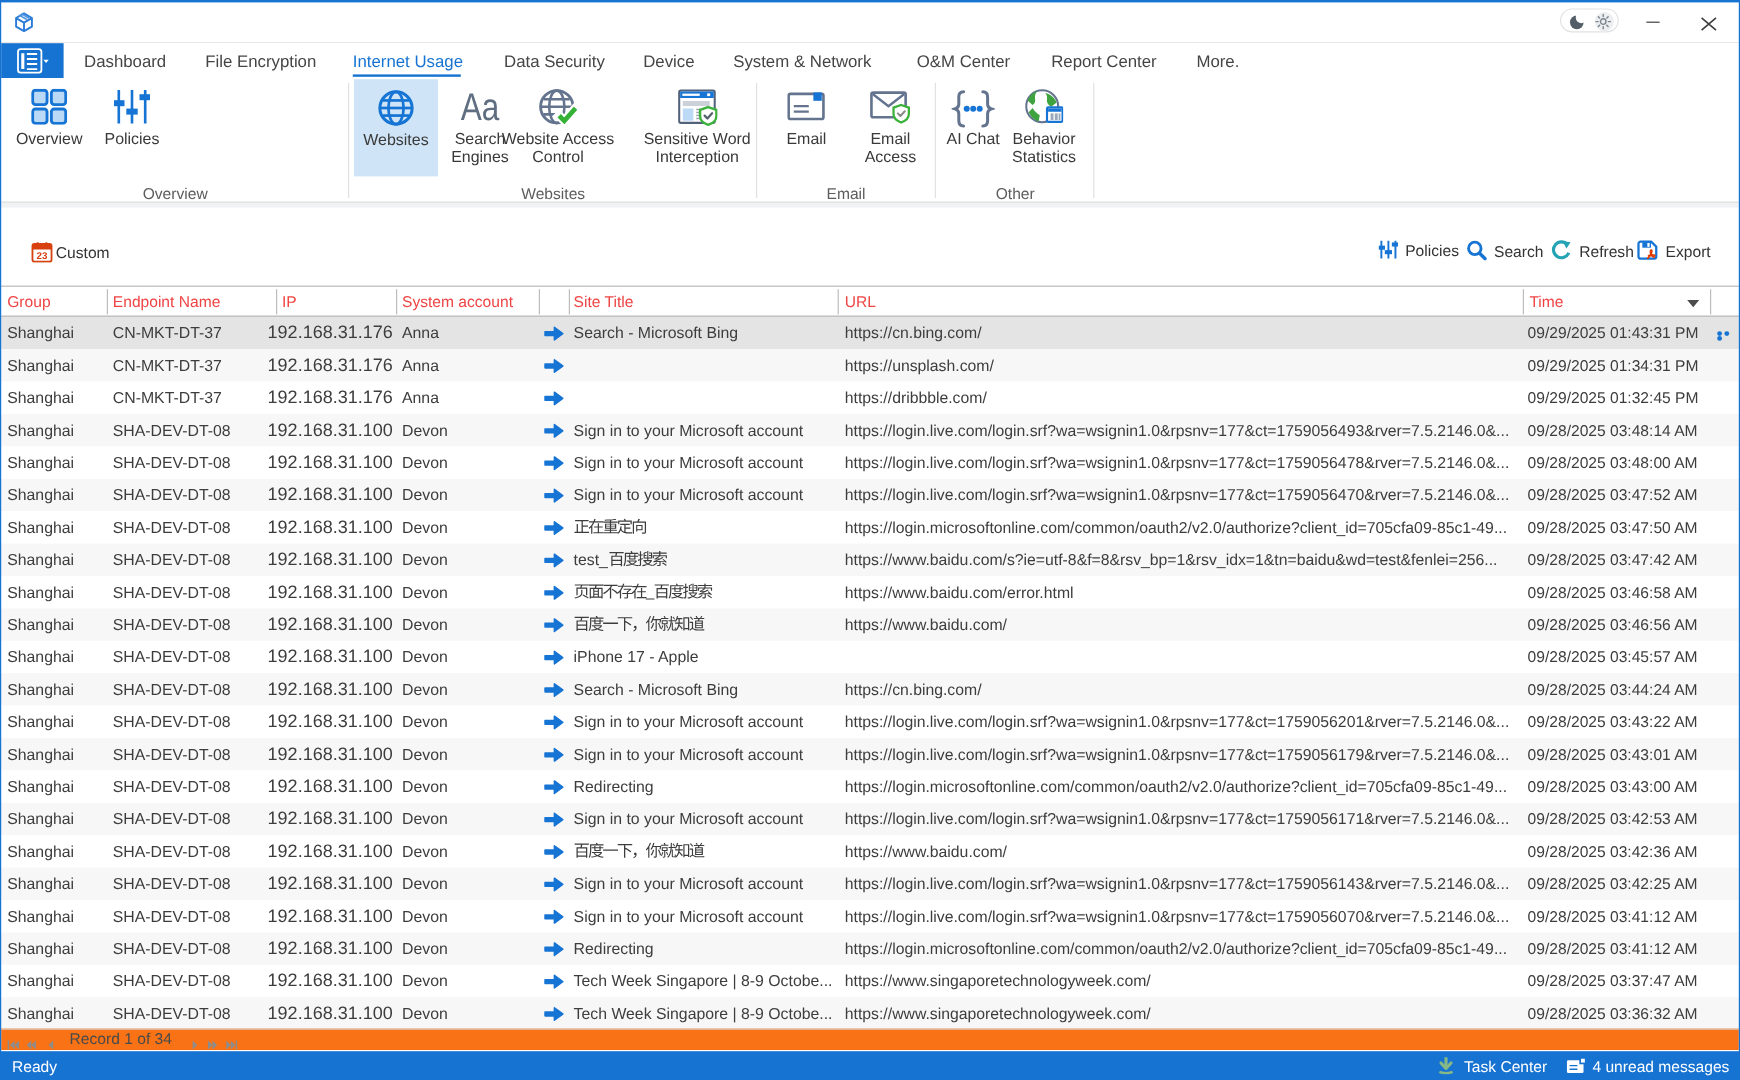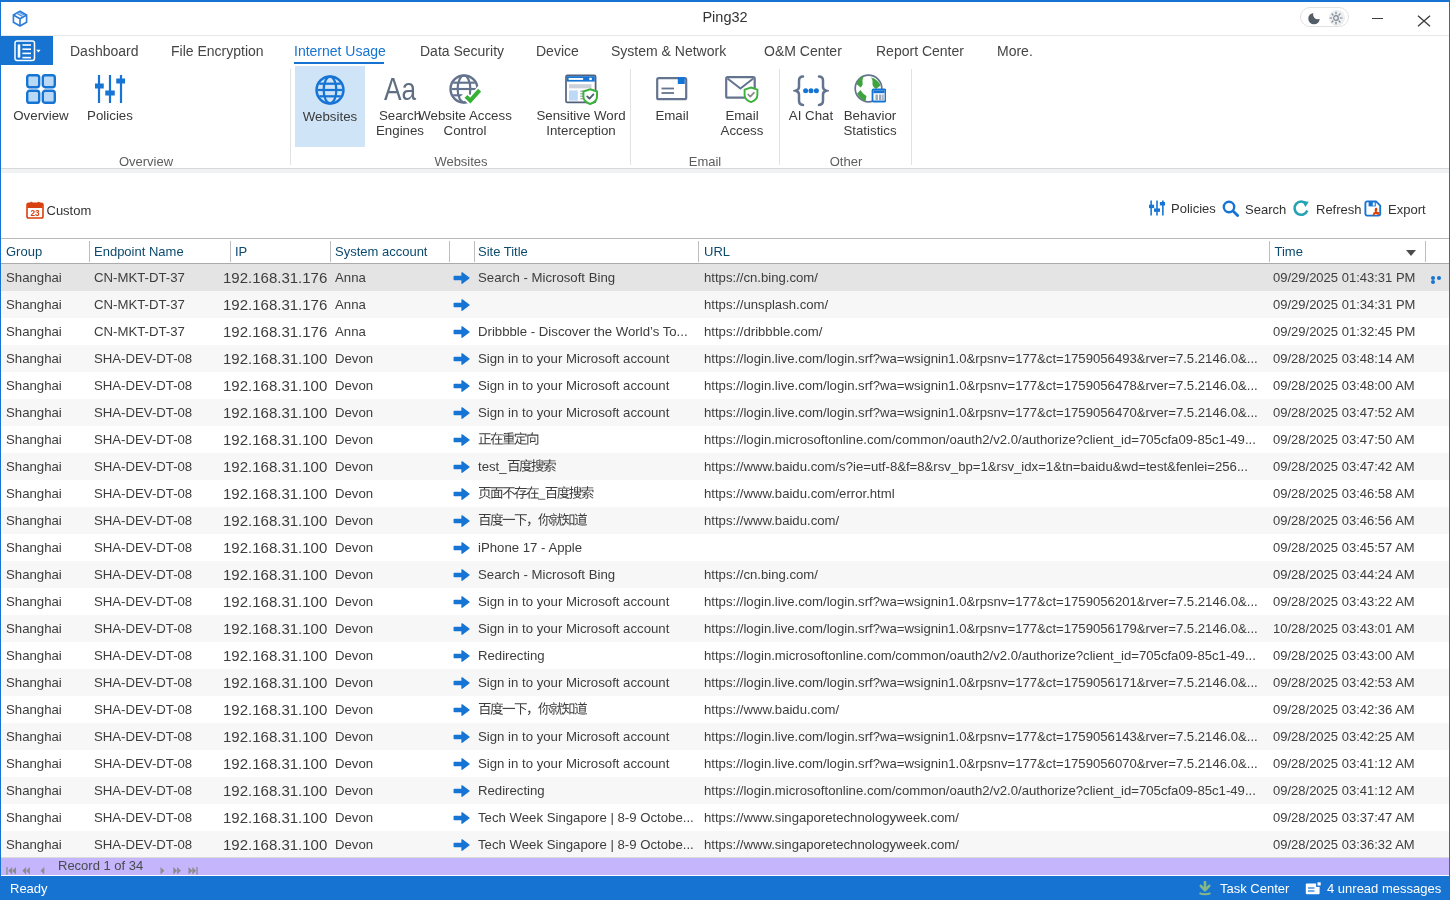--- a/index.html
+++ b/index.html
@@ -40,52 +40,51 @@
 .glabel { position:absolute; top:88px; font-size:13px; color:#5d5d5d; text-align:center; width:200px; margin-left:-100px; top:89px; }
 #ribbon-strip { position:absolute; left:1px; top:169px; width:1448px; height:3.5px; background:#f1f2f3; }
 
 
 #custom { position:absolute; left:26px; top:201px; }
 #customtext { position:absolute; left:46.5px; top:202px; font-size:13px; color:#333; line-height:17px; }
 .tbtn { position:absolute; top:200px; font-size:13px; color:#333; line-height:18px; }
 .tbtn svg { vertical-align:-3px; margin-right:6px; }
 
 
-#thead { position:absolute; left:1px; top:238px; width:1448px; height:26px; background:#fff; border-top:1px solid #bababa; border-bottom:1px solid #ababab; font-size:13px; color:#0c4a6e; }
+#thead { position:absolute; left:1px; top:238px; width:1448px; height:26px; background:#fff; border-top:1px solid #bababa; border-bottom:1px solid #ababab; font-size:13px; color:#ef4444; }
 #thead span { position:absolute; top:4px; line-height:18px; }
 .hsep { position:absolute; top:2px; width:1px; height:21px; background:#bdbdbd; }
 #sorttri { position:absolute; left:1405px; top:10.5px; width:0; height:0; border-left:5.5px solid transparent; border-right:5.5px solid transparent; border-top:6.5px solid #4c4c4c; }
 .row { position:absolute; left:1px; width:1448px; height:27px; font-size:13.2px; color:#3d3d3d; background:#fff; }
 .row.alt { background:#f7f7f7; }
 .row.sel { background:#e4e4e4; }
 .row span { position:absolute; top:0; line-height:27px; white-space:nowrap; }
 .c0 { left:5px; } .c1 { left:93px; } .c2 { left:222px; font-size:15px; } .c3 { left:334px; }
 .arr { left:452px; top:6.5px !important; line-height:0 !important; }
 .c4 { left:477px;text-align:center; } .c5 { left:703px; font-size:13.15px; } .c6 { left:1272px; width:140px; text-align:right; font-size:13px; }
 .dots { position:absolute; left:1429.5px; top:11.5px; line-height:0; }
 .dots i { display:inline-block; width:4px; height:4px; border-radius:50%; background:#1674d4; margin-right:2.6px; }
 
 
-#pager { position:absolute; left:1px; top:857px; width:1448px; height:18px; background:#c4b5fd; border-top:1px solid #dcdcdc; }
+#pager { position:absolute; left:1px; top:857px; width:1448px; height:18px; background:#f97316; border-top:1px solid #dcdcdc; }
 #pager svg { position:absolute; top:4px; }
 #pagertext { position:absolute; left:57px; top:0px; font-size:13px; color:#4a4a4a; line-height:16px; }
 
 
 #statusbar { position:absolute; left:0; top:876px; width:1450px; height:24px; background:#1673d1; color:#fff; font-size:13px; }
 #statusbar .lbl { position:absolute; top:4px; line-height:17px; }
 </style></head>
 <body>
 <div id="app">
 <div id="titlebar"></div>
 <div id="logo"><svg width="18" height="18" viewBox="0 0 18 18" fill="none">
 <path d="M9 2.2 L15.6 6 L15.6 13.2 L9 17 L2.4 13.2 L2.4 6 Z" stroke="#2b7cd8" stroke-width="1.6" fill="none" stroke-linejoin="round"></path>
 <path d="M2.8 6.3 L9 9.8 L15.2 6.3 M9 9.8 L9 16.6" stroke="#2b7cd8" stroke-width="1.6" fill="none"></path>
 <path d="M4.8 3.6 L11.4 7.3 M6.8 2.5 L13.4 6.2" stroke="#4e95e2" stroke-width="1.4" fill="none"></path>
 </svg></div>
-<div id="title">Ping32</div>
 <div id="toggle">
       <div class="sunbg"></div>
   <div class="abs" style="left:6px;top:3px"><svg width="15" height="15" viewBox="0 0 15 15" fill="none">
           <circle cx="7" cy="7.6" r="5.7" fill="#525d68"></circle>
           <circle cx="10.8" cy="3.6" r="4.7" fill="white"></circle>
         </svg></div>
   <div class="abs" style="left:28px;top:3px"><svg width="14" height="14" viewBox="0 0 14 14" fill="none">
           <circle cx="7" cy="7" r="2.3" stroke="#7c8690" stroke-width="1.2" fill="none"></circle>
 <g stroke="#7c8690" stroke-width="1.2" stroke-linecap="round">
 <line x1="7" y1="1" x2="7" y2="2.7"></line>
@@ -319,21 +318,20 @@
       <span class="c6">09/29/2025 01:34:31 PM</span>
     </div>
 <div class="row" style="top:318px">
       <span class="c0">Shanghai</span>
       <span class="c1">CN-MKT-DT-37</span>
       <span class="c2">192.168.31.176</span>
       <span class="c3">Anna</span>
       <span class="arr"><svg width="17" height="14" viewBox="0 0 17 14" fill="none">
           <path d="M1.2 5.45 L9 5.45 L9 1.8 L16 7 L9 12.2 L9 8.55 L1.2 8.55 Z" fill="#1674d4" stroke="#1674d4" stroke-width="1.3" stroke-linejoin="round"></path>
         </svg></span>
-      <span class="c4">Dribbble - Discover the World’s To...</span>
       <span class="c5">https://dribbble.com/</span>
       <span class="c6">09/29/2025 01:32:45 PM</span>
     </div>
 <div class="row alt" style="top:345px">
       <span class="c0">Shanghai</span>
       <span class="c1">SHA-DEV-DT-08</span>
       <span class="c2">192.168.31.100</span>
       <span class="c3">Devon</span>
       <span class="arr"><svg width="17" height="14" viewBox="0 0 17 14" fill="none">
           <path d="M1.2 5.45 L9 5.45 L9 1.8 L16 7 L9 12.2 L9 8.55 L1.2 8.55 Z" fill="#1674d4" stroke="#1674d4" stroke-width="1.3" stroke-linejoin="round"></path>
@@ -484,21 +482,21 @@
 <div class="row alt" style="top:615px">
       <span class="c0">Shanghai</span>
       <span class="c1">SHA-DEV-DT-08</span>
       <span class="c2">192.168.31.100</span>
       <span class="c3">Devon</span>
       <span class="arr"><svg width="17" height="14" viewBox="0 0 17 14" fill="none">
           <path d="M1.2 5.45 L9 5.45 L9 1.8 L16 7 L9 12.2 L9 8.55 L1.2 8.55 Z" fill="#1674d4" stroke="#1674d4" stroke-width="1.3" stroke-linejoin="round"></path>
         </svg></span>
       <span class="c4">Sign in to your Microsoft account</span>
       <span class="c5">https://login.live.com/login.srf?wa=wsignin1.0&amp;rpsnv=177&amp;ct=1759056179&amp;rver=7.5.2146.0&amp;...</span>
-      <span class="c6">10/28/2025 03:43:01 AM</span>
+      <span class="c6">09/28/2025 03:43:01 AM</span>
     </div>
 <div class="row" style="top:642px">
       <span class="c0">Shanghai</span>
       <span class="c1">SHA-DEV-DT-08</span>
       <span class="c2">192.168.31.100</span>
       <span class="c3">Devon</span>
       <span class="arr"><svg width="17" height="14" viewBox="0 0 17 14" fill="none">
           <path d="M1.2 5.45 L9 5.45 L9 1.8 L16 7 L9 12.2 L9 8.55 L1.2 8.55 Z" fill="#1674d4" stroke="#1674d4" stroke-width="1.3" stroke-linejoin="round"></path>
         </svg></span>
       <span class="c4">Redirecting</span>

